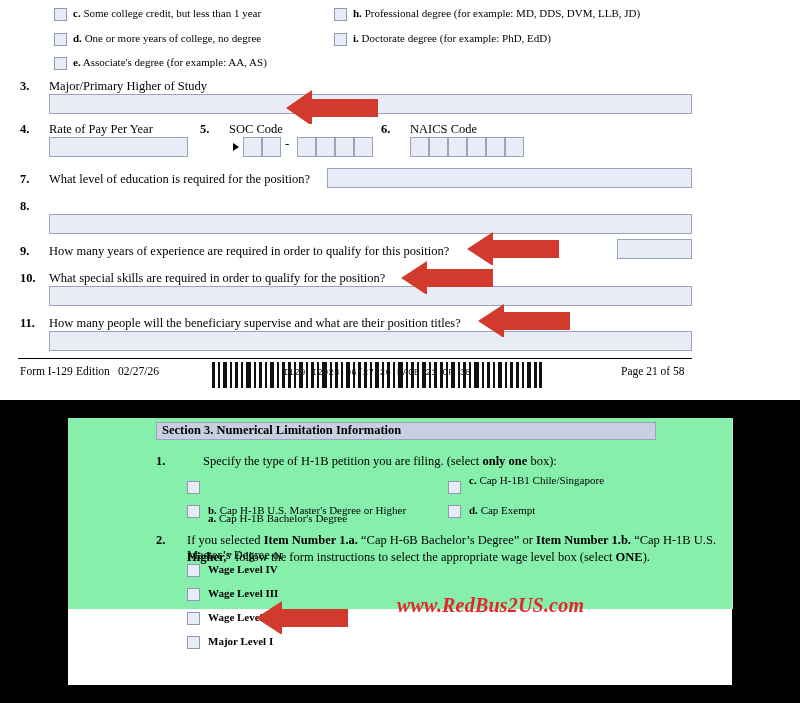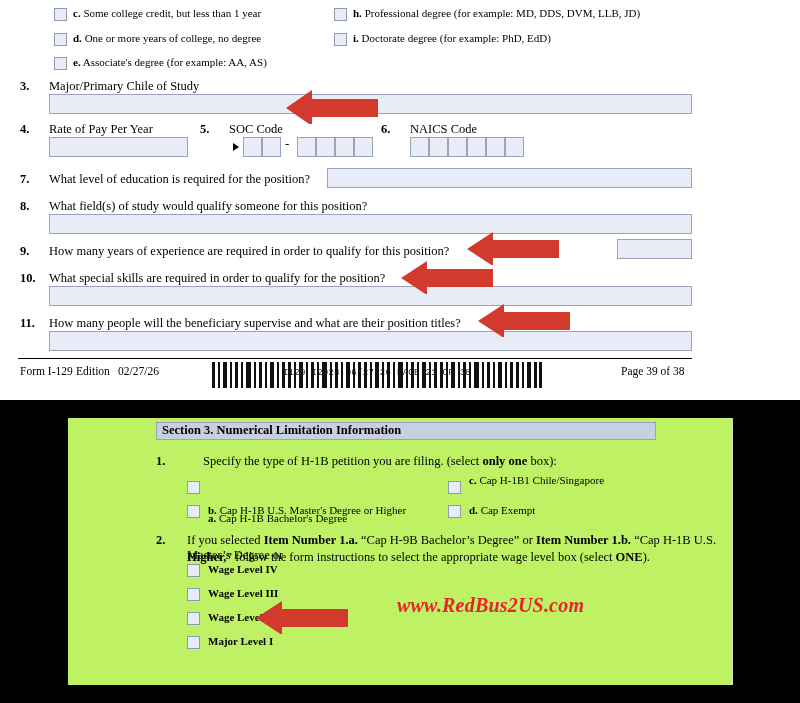--- a/index.html
+++ b/index.html
@@ -134,22 +134,22 @@
     position: absolute;
     left: 0; top: 418px;
     width: 800px;
     height: 285px;
     background: #ffffff;
   }
   #bottom-page {
     position: absolute;
     left: 68px; top: 0px;
     width: 664px;
-    height: 267px;
-    background: #bef264;
+    height: 191px;
+    background: #86efac;
     border-right: 1px solid #d8d8d8;
   }
   #bottom-shadow-bottom {
     position: absolute;
     left: 0; top: 267px;
     width: 800px;
     height: 18px;
     background: #000000;
   }
   #bottom-left-black {
@@ -225,21 +225,21 @@
     <span>Professional degree (for example: MD, DDS, DVM, LLB, JD)</span>
   </div>
 
   <div class="cb" style="left:334px; top:33px;"></div>
   <div class="cblabel" style="left:353px; top:32px;">
     <b>i.</b>
     <span>Doctorate degree (for example:  PhD, EdD)</span>
   </div>
 
   <div class="num" style="left:20px; top:79px;">3.</div>
-  <div class="label" style="left:49px; top:79px;">Major/Primary Chile of Study</div>
+  <div class="label" style="left:49px; top:79px;">Major/Primary Higher of Study</div>
   <div class="field" style="left:49px; top:94px; width:643px;"></div>
 
   <div class="num" style="left:20px; top:122px;">4.</div>
   <div class="label" style="left:49px; top:122px;">Rate of Pay Per Year</div>
   <div class="field" style="left:49px; top:137px; width:139px;"></div>
 
   <div class="num" style="left:200px; top:122px;">5.</div>
   <div class="label" style="left:229px; top:122px;">SOC Code</div>
   <div class="tri" style="left:233px; top:143px;"></div>
   <div class="charbox" style="left:243px; top:137px;"></div>
@@ -257,21 +257,20 @@
   <div class="charbox" style="left:448px; top:137px;"></div>
   <div class="charbox" style="left:467px; top:137px;"></div>
   <div class="charbox" style="left:486px; top:137px;"></div>
   <div class="charbox" style="left:505px; top:137px;"></div>
 
   <div class="num" style="left:20px; top:172px;">7.</div>
   <div class="label" style="left:49px; top:172px;">What level of education is required for the position?</div>
   <div class="field" style="left:327px; top:168px; width:365px;"></div>
 
   <div class="num" style="left:20px; top:199px;">8.</div>
-  <div class="label" style="left:49px; top:199px;">What field(s) of study would qualify someone for this position?</div>
   <div class="field" style="left:49px; top:214px; width:643px;"></div>
 
   <div class="num" style="left:20px; top:244px;">9.</div>
   <div class="label" style="left:49px; top:244px;">How many years of experience are required in order to qualify for this position?</div>
   <div class="field" style="left:617px; top:239px; width:75px;"></div>
 
   <div class="num" style="left:20px; top:271px;">10.</div>
   <div class="label" style="left:49px; top:271px;">What special skills are required in order to qualify for the position?</div>
   <div class="field" style="left:49px; top:286px; width:643px;"></div>
 
@@ -338,21 +337,21 @@
     <div class="bar" style="left:293px; width:2px;"></div>
     <div class="bar" style="left:298px; width:3px;"></div>
     <div class="bar" style="left:304px; width:3px;"></div>
     <div class="bar" style="left:310px; width:2px;"></div>
     <div class="bar" style="left:315px; width:4px;"></div>
     <div class="bar" style="left:322px; width:3px;"></div>
     <div class="bar" style="left:327px; width:3px;"></div>
   </div>
   <div id="barcode-text">I129 I2024 06/27/26 PAGE 21 OF 38</div>
 
-  <div class="footer-text" style="left:621px; top:365px;">Page 39 of 38</div>
+  <div class="footer-text" style="left:621px; top:365px;">Page 21 of 58</div>
 
   <svg class="arrow" style="left:286px; top:88px;" width="92" height="36" viewBox="0 0 92 36">
     <polygon points="0,20 26,2 26,11 92,11 92,29 26,29 26,38" fill="#d23a2e"></polygon>
   </svg>
   <svg class="arrow" style="left:467px; top:231px;" width="92" height="34" viewBox="0 0 92 34">
     <polygon points="0,18 26,1 26,9 92,9 92,27 26,27 26,35" fill="#d23a2e"></polygon>
   </svg>
   <svg class="arrow" style="left:401px; top:260px;" width="92" height="34" viewBox="0 0 92 34">
     <polygon points="0,18 26,1 26,9 92,9 92,27 26,27 26,35" fill="#d23a2e"></polygon>
   </svg>
@@ -396,21 +395,21 @@
     </div>
 
     <div class="cb" style="left:380px; top:87px;"></div>
     <div class="cblabel" style="left:401px; top:86px;">
       <b>d.</b>
       <span>Cap Exempt</span>
     </div>
 
     <div class="num" style="left:88px; top:115px;">2.</div>
     <div class="label" style="left:119px; top:115px;">
-      <span>If you selected </span><b>Item Number 1.a.</b><span> “Cap H-9B Bachelor’s Degree” or </span><b>Item Number 1.b.</b><span> “Cap H-1B U.S. Master’s Degree or</span>
+      <span>If you selected </span><b>Item Number 1.a.</b><span> “Cap H-6B Bachelor’s Degree” or </span><b>Item Number 1.b.</b><span> “Cap H-1B U.S. Master’s Degree or</span>
     </div>
     <div class="label" style="left:119px; top:132px;">
       <b>Higher,</b><span>” follow the form instructions to select the appropriate wage level box (select </span><b>ONE</b><span>).</span>
     </div>
 
     <div class="cb" style="left:119px; top:146px;"></div>
     <div class="cblabel" style="left:140px; top:145px; font-weight:bold;">Wage Level IV</div>
 
     <div class="cb" style="left:119px; top:170px;"></div>
     <div class="cblabel" style="left:140px; top:169px; font-weight:bold;">Wage Level III</div>

